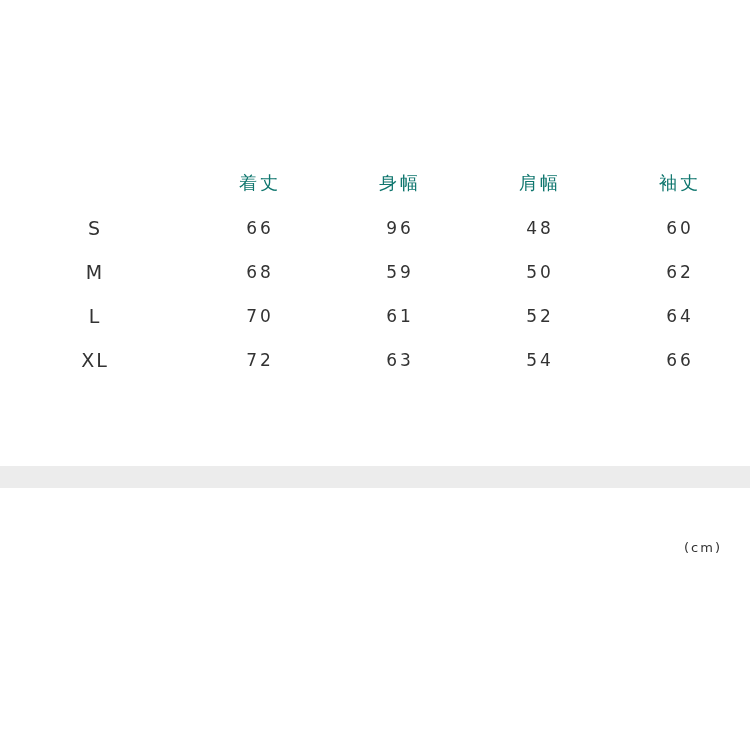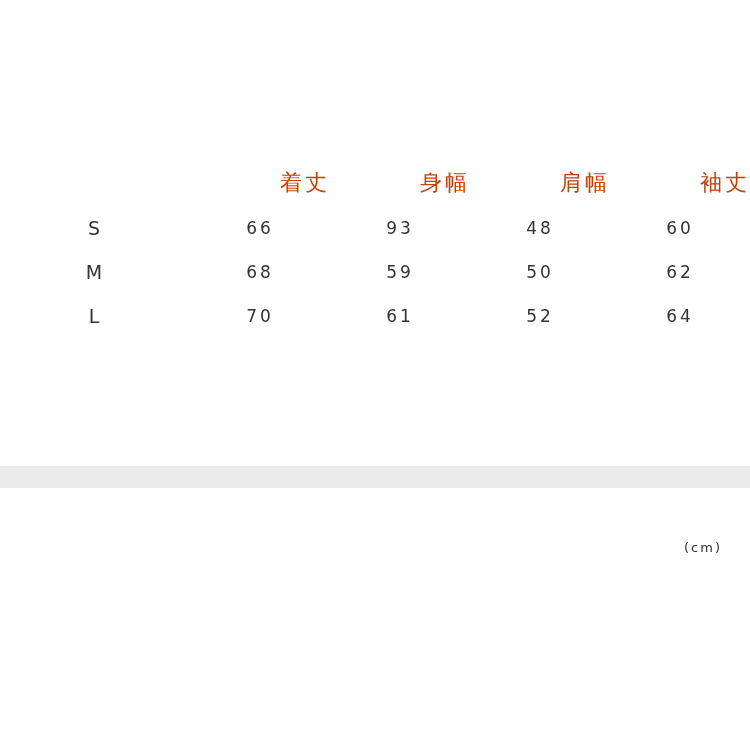--- a/index.html
+++ b/index.html
@@ -34,25 +34,24 @@
     padding: 0;
     height: 44px;
     font-weight: normal;
     color: #333333;
     font-size: 19px;
     letter-spacing: 2px;
     text-align: center;
     vertical-align: middle;
   }
   .size-table thead th {
-    font-size: 22px;
-    color: #c2410c;
+    font-size: 18px;
+    color: #0f766e;
     letter-spacing: 3px;
     height: 46px;
-    text-align: right;
   }
   .size-table thead th.corner { }
   .size-table tbody td.size-label {
     font-size: 19px;
     color: #333333;
     letter-spacing: 2px;
   }
   .size-table tbody td.value {
     font-size: 17px;
     color: #333333;
@@ -94,38 +93,45 @@
         <th>着丈</th>
         <th>身幅</th>
         <th>肩幅</th>
         <th>袖丈</th>
       </tr>
     </thead>
     <tbody>
       <tr>
         <td class="size-label">S</td>
         <td class="value">66</td>
-        <td class="value">93</td>
+        <td class="value">96</td>
         <td class="value">48</td>
         <td class="value">60</td>
       </tr>
       <tr>
         <td class="size-label">M</td>
         <td class="value">68</td>
         <td class="value">59</td>
         <td class="value">50</td>
         <td class="value">62</td>
       </tr>
       <tr>
         <td class="size-label">L</td>
         <td class="value">70</td>
         <td class="value">61</td>
         <td class="value">52</td>
         <td class="value">64</td>
       </tr>
+      <tr>
+        <td class="size-label">XL</td>
+        <td class="value">72</td>
+        <td class="value">63</td>
+        <td class="value">54</td>
+        <td class="value">66</td>
+      </tr>
     </tbody>
   </table>
 
   <div class="divider"></div>
 
   <div class="unit">(cm)</div>
 
 </div>
 
 </body></html>

